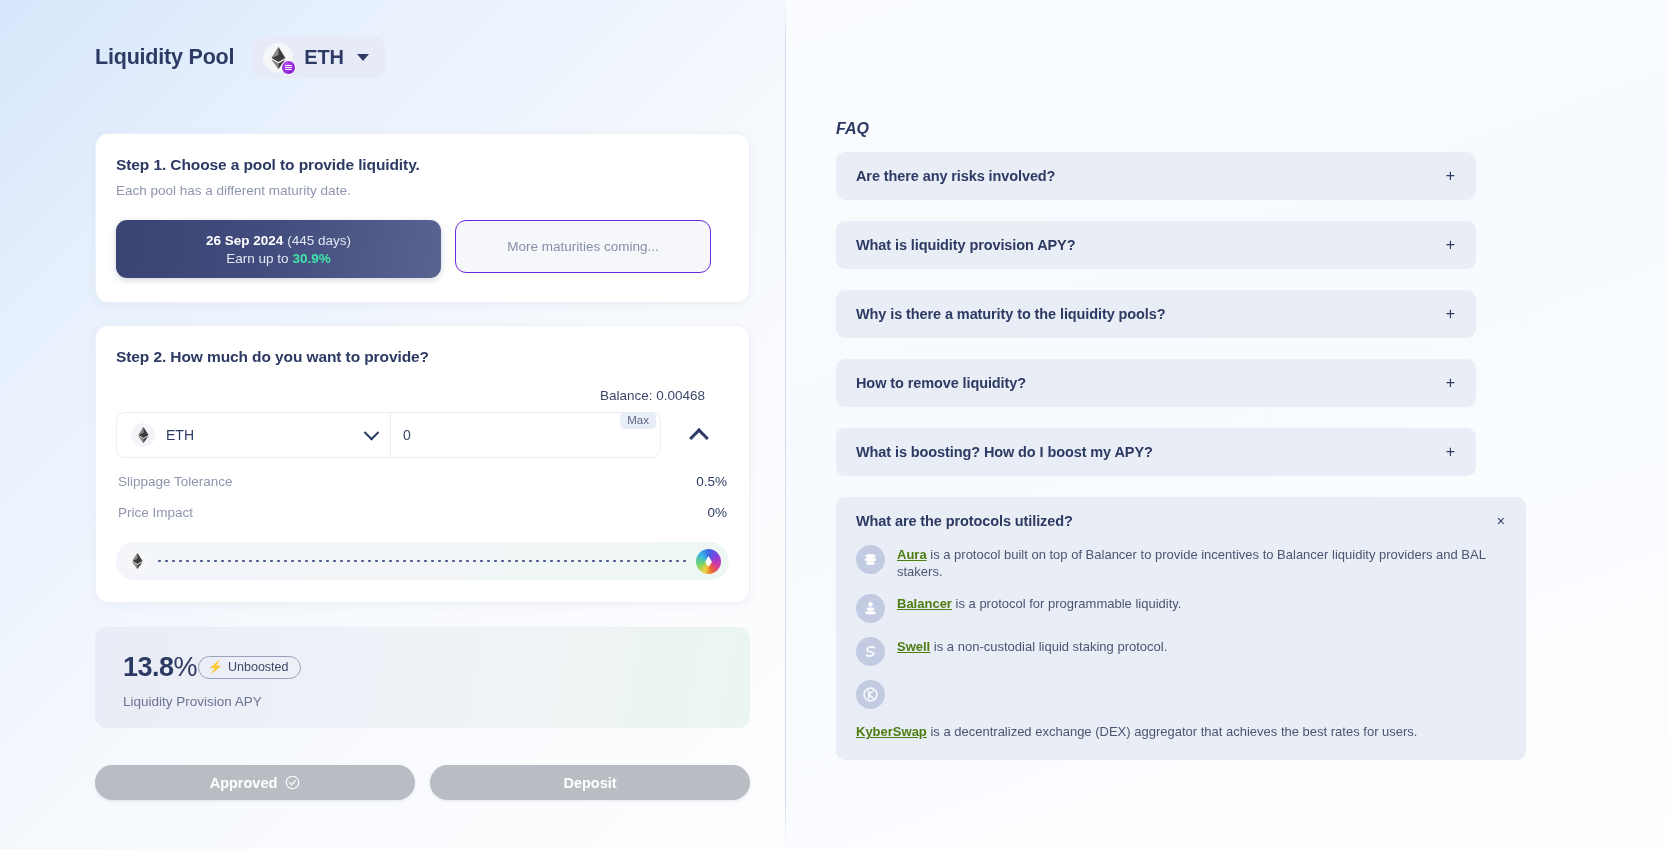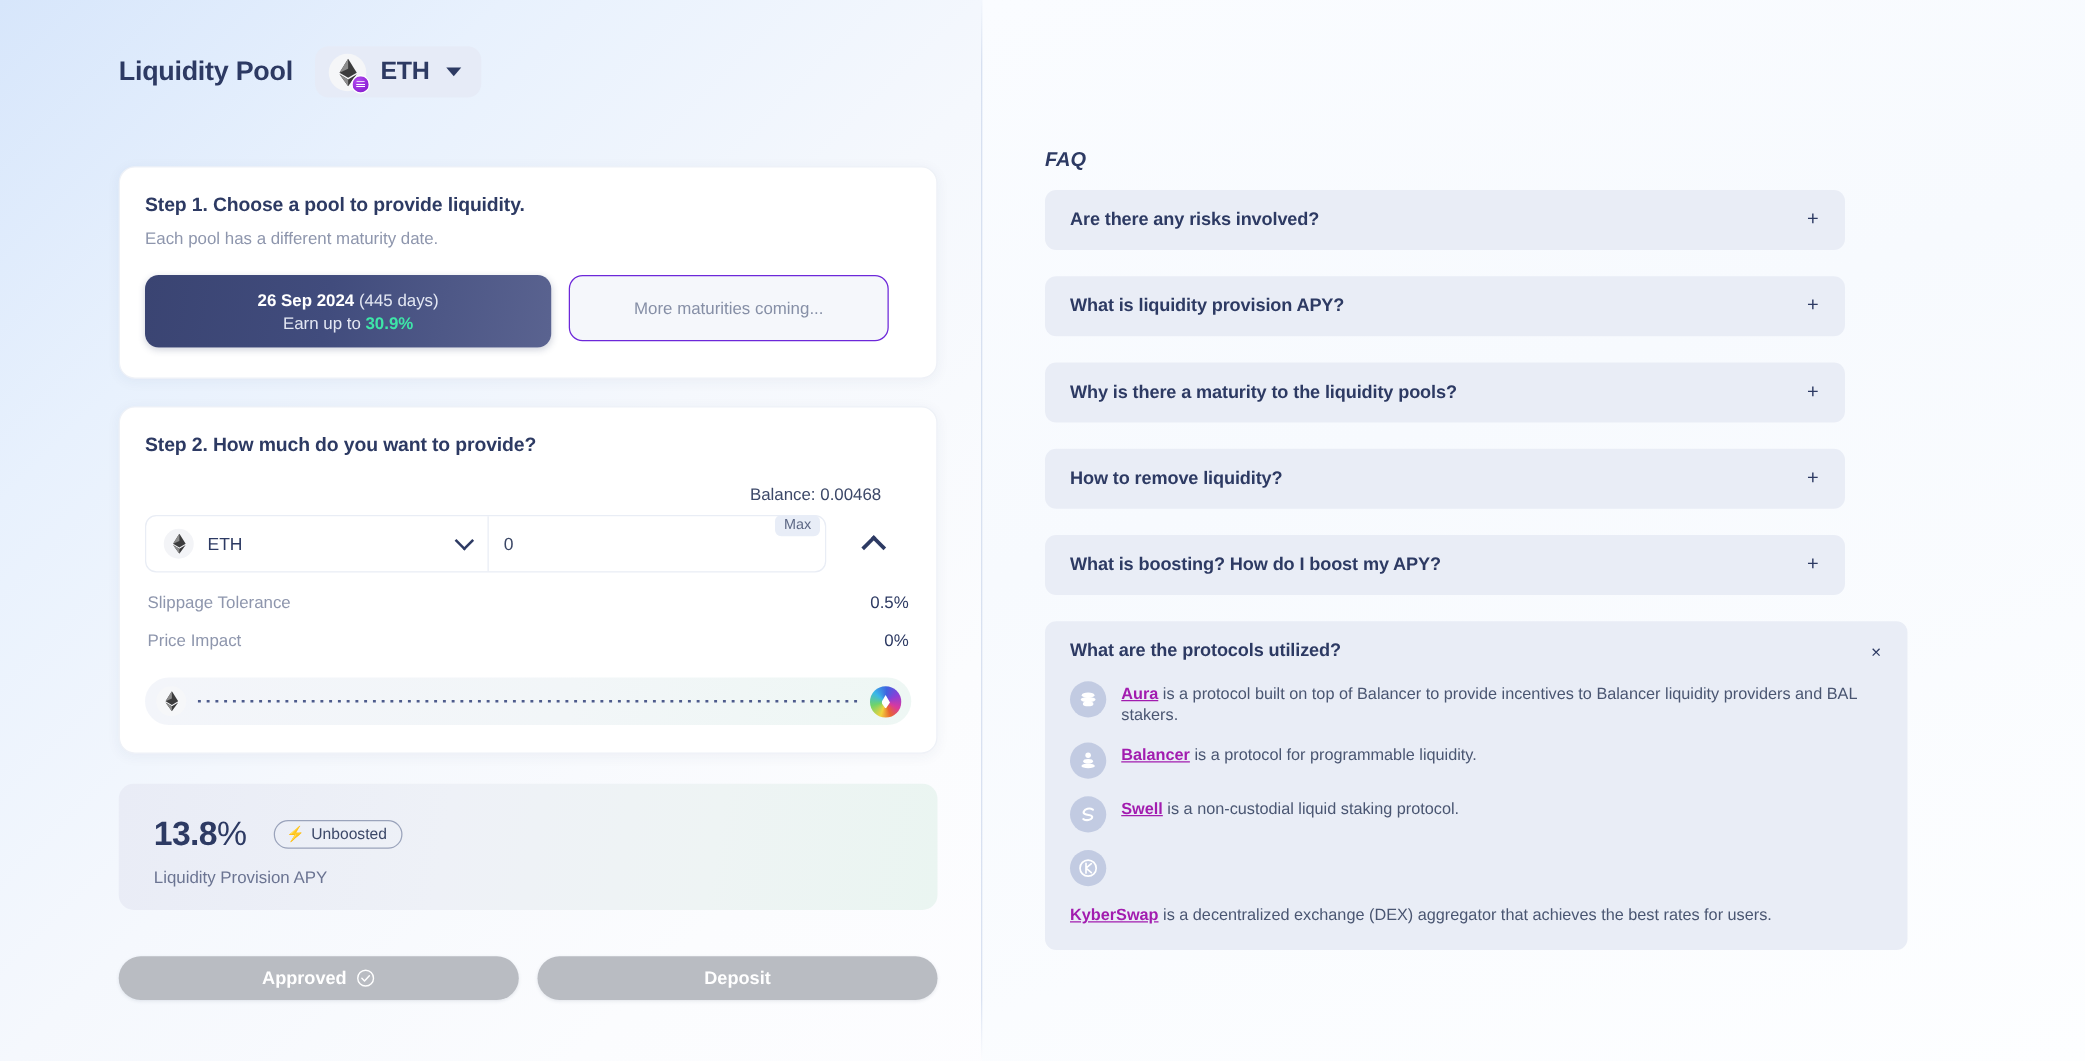--- a/index.html
+++ b/index.html
@@ -212,21 +212,21 @@
     clip-path: polygon(50% 0%, 100% 55%, 50% 100%, 0% 55%);
   }
 
   
   .apy-card {
     margin: 24px 0 0 95px; width: 655px; height: 101px;
     border-radius: 12px;
     background: linear-gradient(100deg, #e9ecf6 0%, #eef1f7 40%, #eef4f4 72%, #eaf5f1 100%);
     padding: 25px 0 0 28px;
   }
-  .apy-top { display: flex; align-items: center; gap: 22px; }
+  .apy-top { display: flex; align-items: center; gap: 1px; }
   .apy-value { font-size: 27px; font-weight: bold; color: #2d3a63; letter-spacing: -0.5px; }
   .apy-value .pct { font-weight: normal; }
   .apy-badge {
     display: inline-flex; align-items: center; gap: 5px;
     border: 1px solid #9aa3bb; border-radius: 12px;
     padding: 3px 11px 4px 9px; font-size: 12.5px; color: #3c4868;
     cursor: pointer;
   }
   .bolt { font-size: 12px; line-height: 1; color: #3c4868; }
   .apy-caption { font-size: 13.5px; color: #6b7governments; }
@@ -274,21 +274,21 @@
     display: flex; align-items: flex-start; gap: 12px; margin-bottom: 13px;
   }
   .proto-row:last-child { margin-bottom: 2px; flex-direction: column; }
   .proto-ico {
     width: 29px; height: 29px; border-radius: 50%; flex: 0 0 29px;
     background: #c2cbe2; display: flex; align-items: center; justify-content: center;
     margin-top: 1px;
   }
   .proto-text { font-size: 13px; color: #4a5672; line-height: 1.32; padding-top: 2px; }
   .proto-text b {
-    color: #a21caf; font-weight: bold; text-decoration: underline; cursor: pointer;
+    color: #4d7c0f; font-weight: bold; text-decoration: underline; cursor: pointer;
   }
 </style>
 </head>
 <body>
 
 <div class="page">
 
   <div class="left-pane">
 
     <div class="header">

